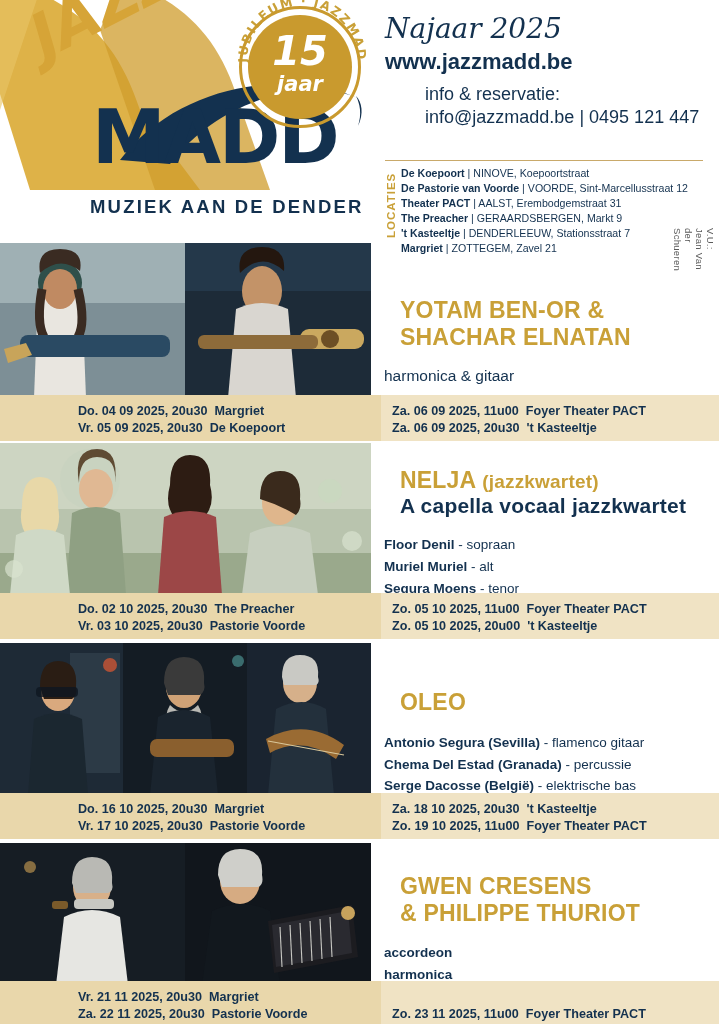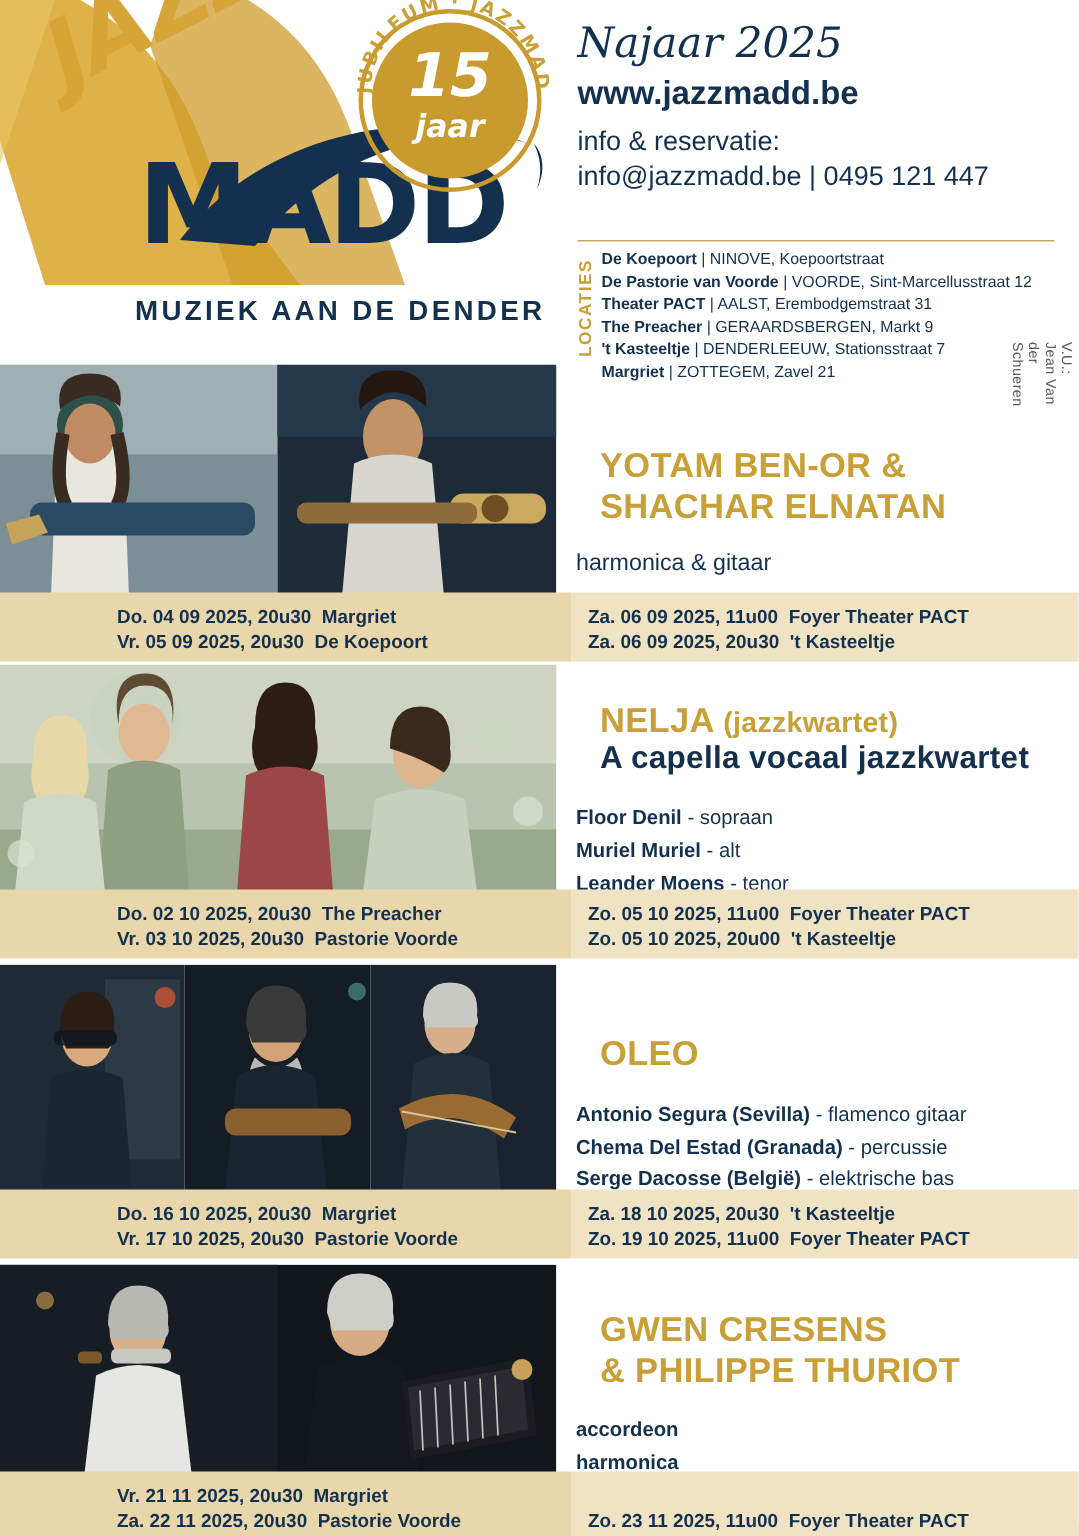--- a/index.html
+++ b/index.html
@@ -86,21 +86,21 @@
     font-size:28px; color:#13314f;
     letter-spacing:0px;
     line-height:1.05;
     margin:0 0 6px 0;
   }
   .website {
     font-size:22px; font-weight:bold; color:#13314f;
     margin-bottom:8px;
   }
   .inforeserv {
-    font-size:18px; color:#13314f; line-height:1.25;
+    font-size:18px; color:#13314f; line-height:1.25;margin-left:40px;
   }
   .inforeserv .mailline { white-space:nowrap; }
 
   .head-rule {
     position:absolute; left:385px; top:160px; width:318px; height:1px;
     background:#c9a96a;
   }
 
   .locaties-wrap {
     position:absolute; left:385px; top:166px; width:330px;
@@ -312,21 +312,21 @@
   </div>
 
   <div class="info" style="top:8px;">
     <div class="artist">
       <div><span>NELJA</span> <span style="font-size:19px;">(jazzkwartet)</span></div>
       <div class="navy" style="font-size:21px;">A capella vocaal jazzkwartet</div>
     </div>
     <div class="members">
       <div><b>Floor Denil</b> <span>- sopraan</span></div>
       <div><b>Muriel Muriel</b> <span>- alt</span></div>
-      <div><b>Leander Moens</b> <span>- tenor</span></div>
+      <div><b>Segura Moens</b> <span>- tenor</span></div>
       <div><b>Jonas Veirman</b> <span>- bas</span></div>
     </div>
   </div>
 
   <div class="datebar" style="top:150px;">
     <div class="bar-bg-left"></div>
     <div class="bar-bg-right"></div>
     <div class="dline" style="left:78px; top:9px;">
       <span>Do.</span>
       <span>02 10 2025</span>,

